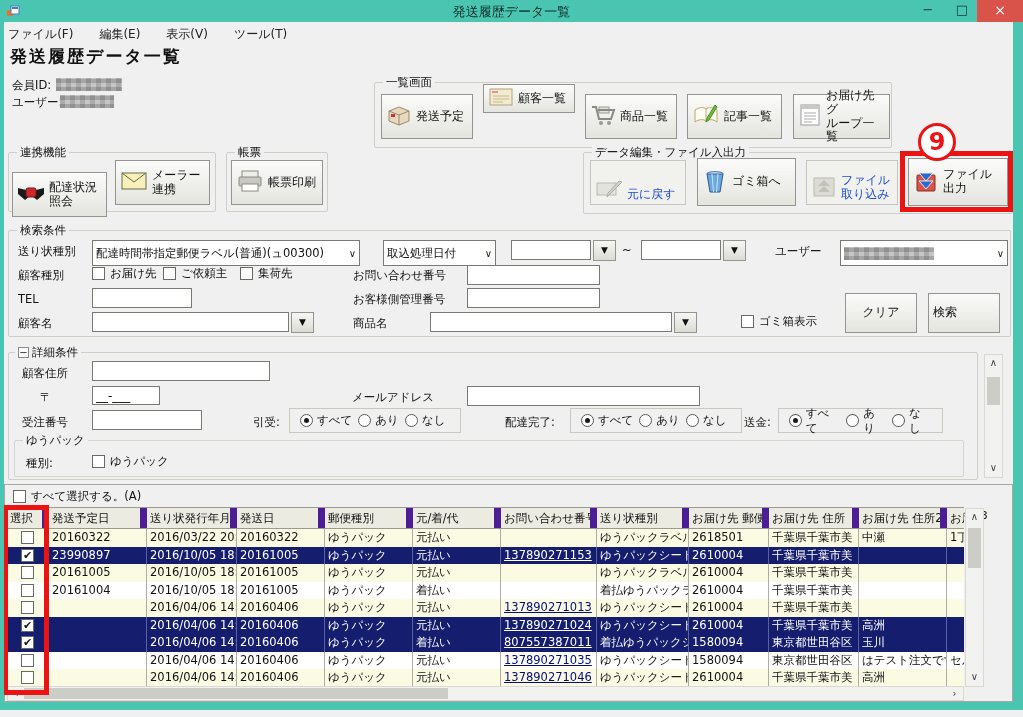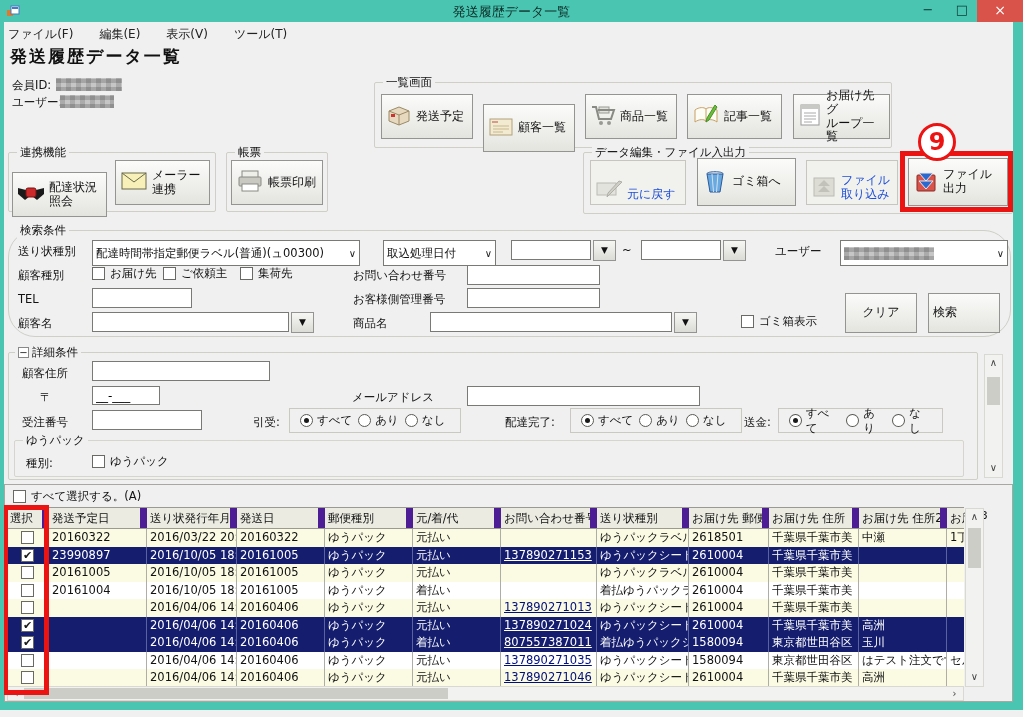--- a/index.html
+++ b/index.html
@@ -123,21 +123,21 @@
     <span class="grp-label">一覧画面</span>
   </div>
   <div class="tbtn" style="left:381px; top:94px; width:92px; height:45px;">
     <span class="ico"><svg width="26" height="24" viewBox="0 0 26 24">
           <path d="M3 8l10-4 10 4v10l-10 4L3 18z" fill="#e6d9bf" stroke="#9c8a66"></path>
           <path d="M3 8l10 4 10-4M13 12v10" stroke="#9c8a66" fill="none"></path>
           <rect x="5" y="11" width="4" height="3" fill="#cc3333"></rect>
         </svg></span>
     <span class="lbl">発送予定</span>
   </div>
-  <div class="tbtn" style="left:483px; top:104px; width:92px; height:48px;">
+  <div class="tbtn" style="left:483px; top:84px; width:92px; height:29px;">
     <span class="ico"><svg width="26" height="22">
           <rect x="2" y="3" width="22" height="16" fill="#f3ead2" stroke="#b3a27c"></rect>
           <rect x="4" y="5" width="6" height="2" fill="#d89a8a"></rect>
           <line x1="5" y1="10" x2="21" y2="10" stroke="#c8b88e"></line>
           <line x1="5" y1="13" x2="21" y2="13" stroke="#c8b88e"></line>
           <line x1="5" y1="16" x2="15" y2="16" stroke="#c8b88e"></line>
         </svg></span>
     <span class="lbl">顧客一覧</span>
   </div>
   <div class="tbtn" style="left:585px; top:94px; width:92px; height:45px;">
@@ -236,21 +236,21 @@
     <span class="ico"><svg width="26" height="24">
           <rect x="4" y="6" width="18" height="16" rx="1" fill="#d9534a" stroke="#8a2a24"></rect>
           <path d="M13 12L6 4h14z" fill="#2a6ad0" stroke="#eaeaea"></path>
           <path d="M13 20l-7-8h14z" fill="#2a6ad0" stroke="#eaeaea"></path>
         </svg></span>
     <span class="lbl">ファイル
 出力</span>
   </div>
   <div class="red-box" style="left:900px; top:151px; width:113px; height:61px;"></div>
 
-  <div class="grp" style="left:8px; top:230px; width:1003px; height:107px;border-radius:27px;">
+  <div class="grp" style="left:8px; top:230px; width:1003px; height:107px;">
     <span class="grp-label">検索条件</span>
   </div>
   <div class="flabel" style="left:18px; top:244px;">送り状種別</div>
   <div class="combo" style="left:92px; top:240px; width:268px;">
     <span>配達時間帯指定郵便ラベル(普通)(ュ00300)</span>
       <span class="chev">∨</span>
   </div>
   <div class="combo" style="left:383px; top:240px; width:113px;">
     <span>取込処理日付</span>
       <span class="chev">∨</span>

